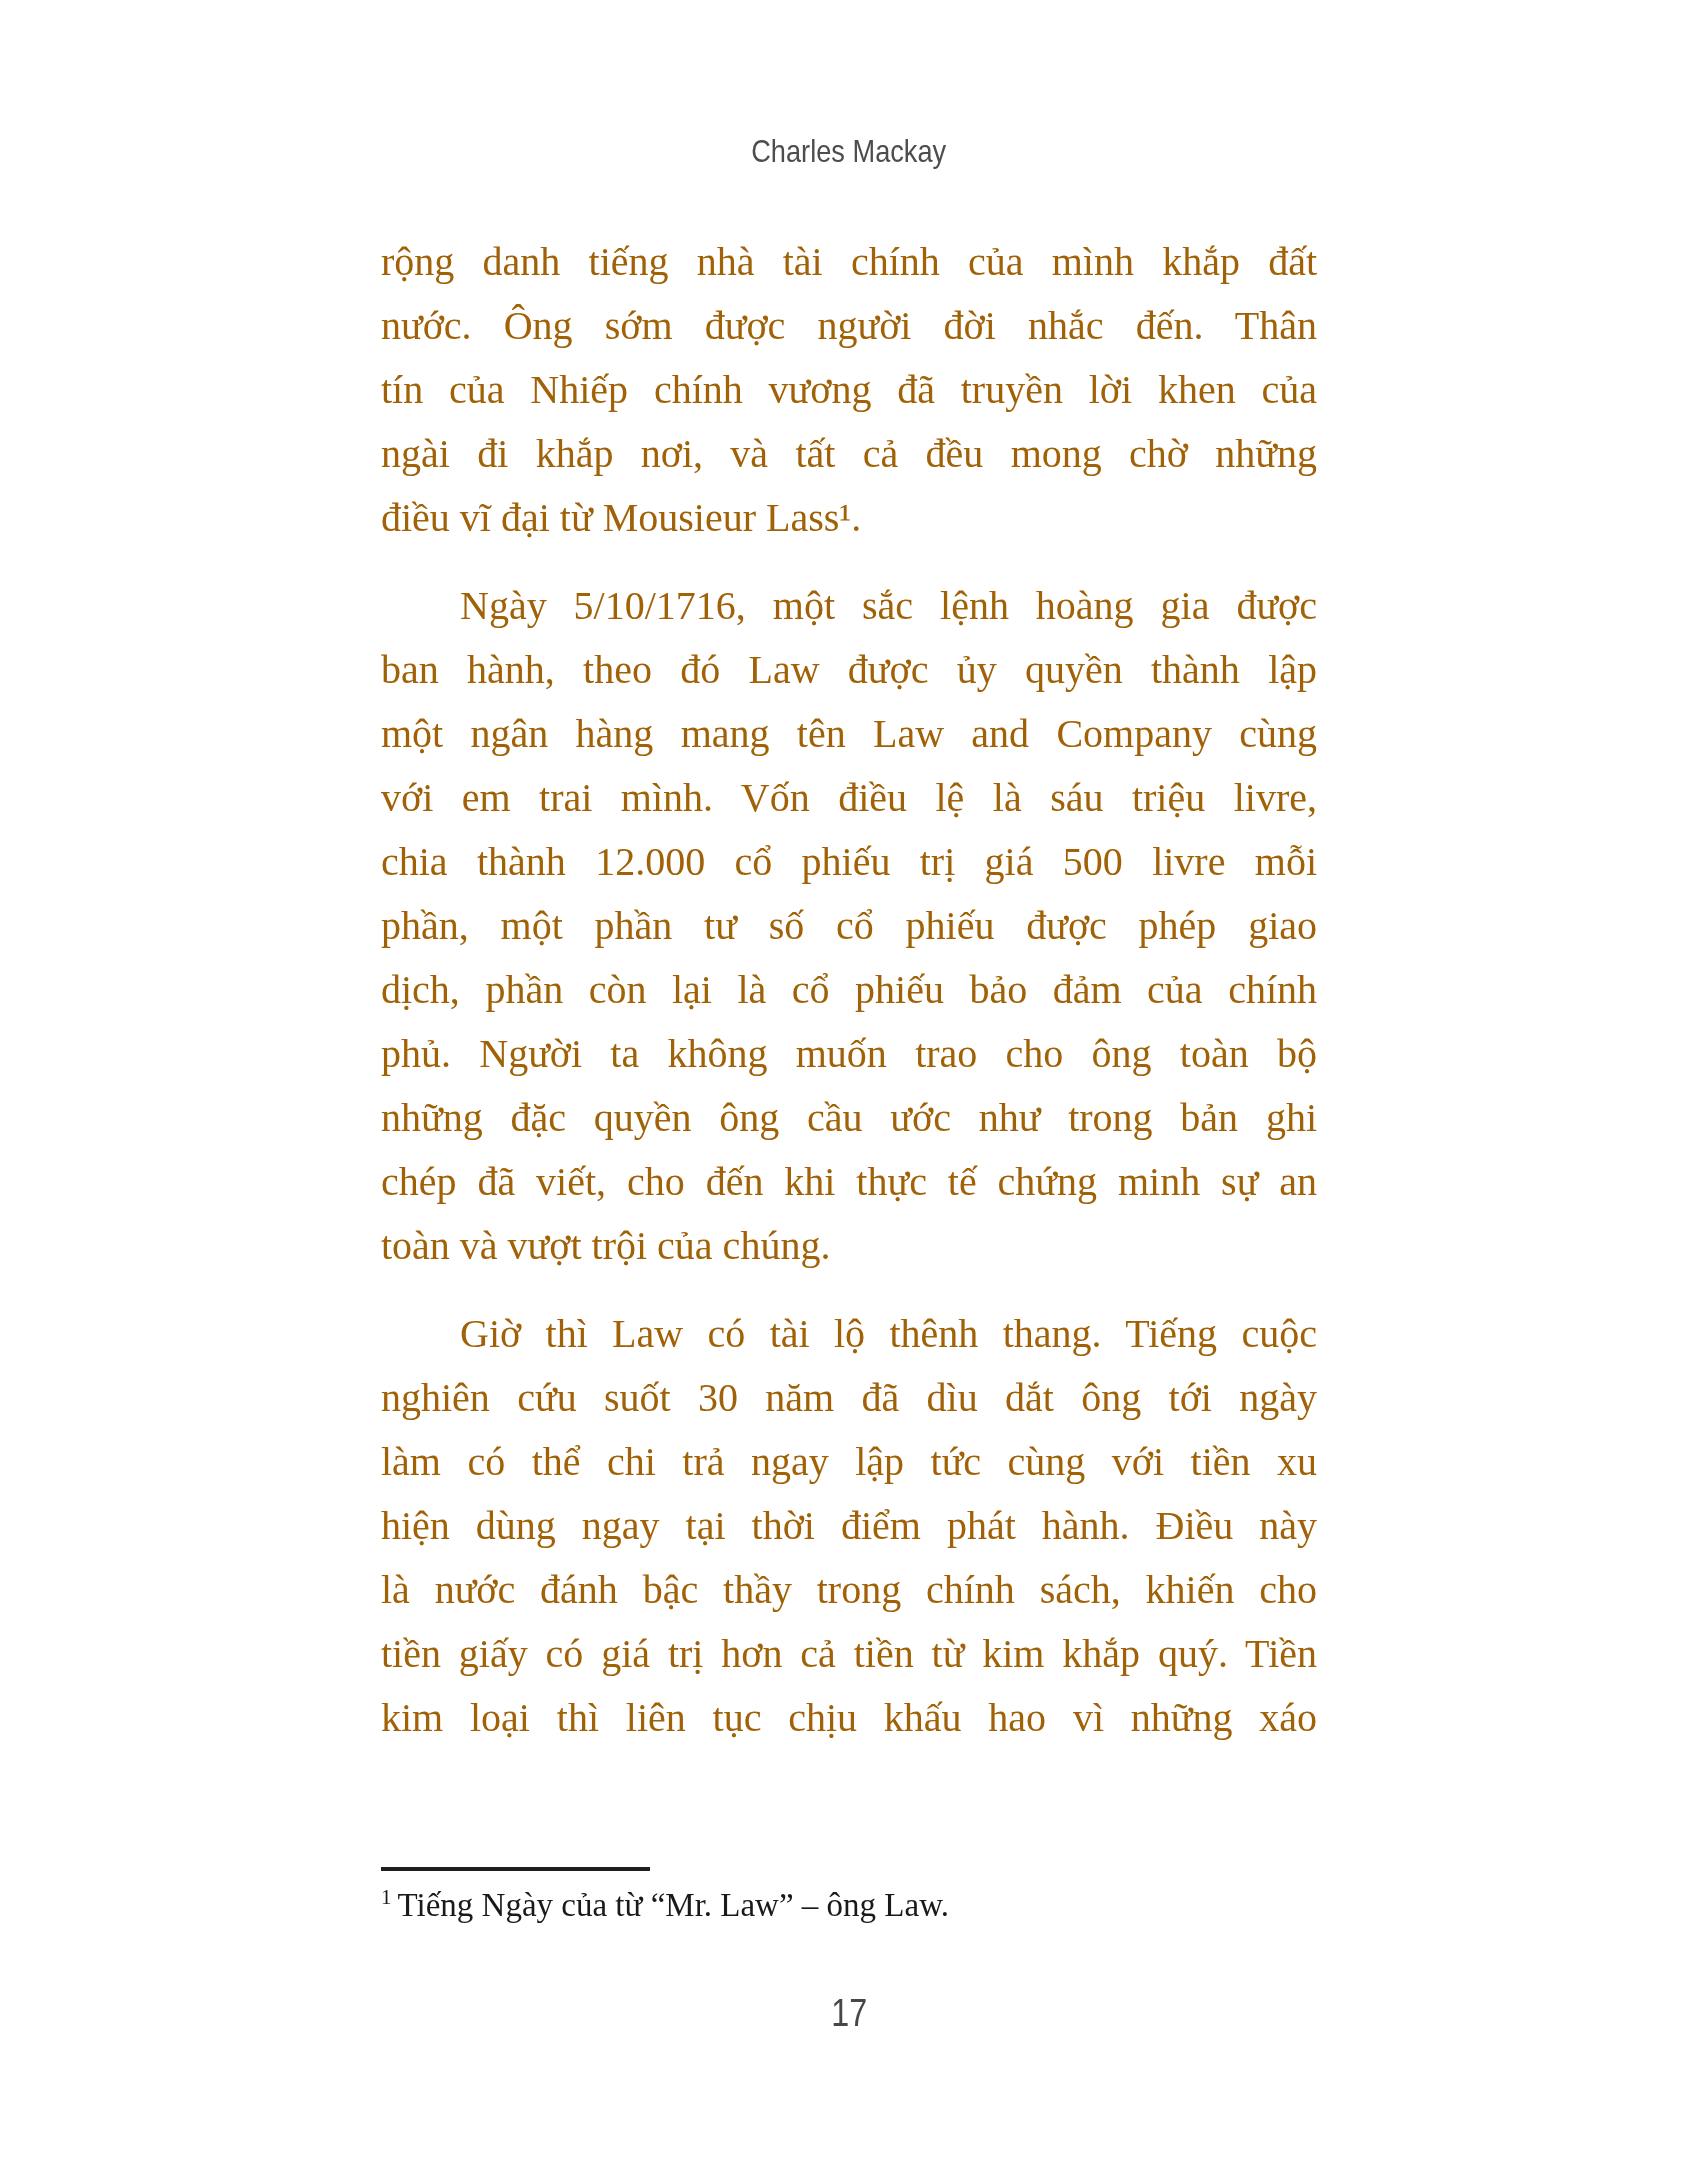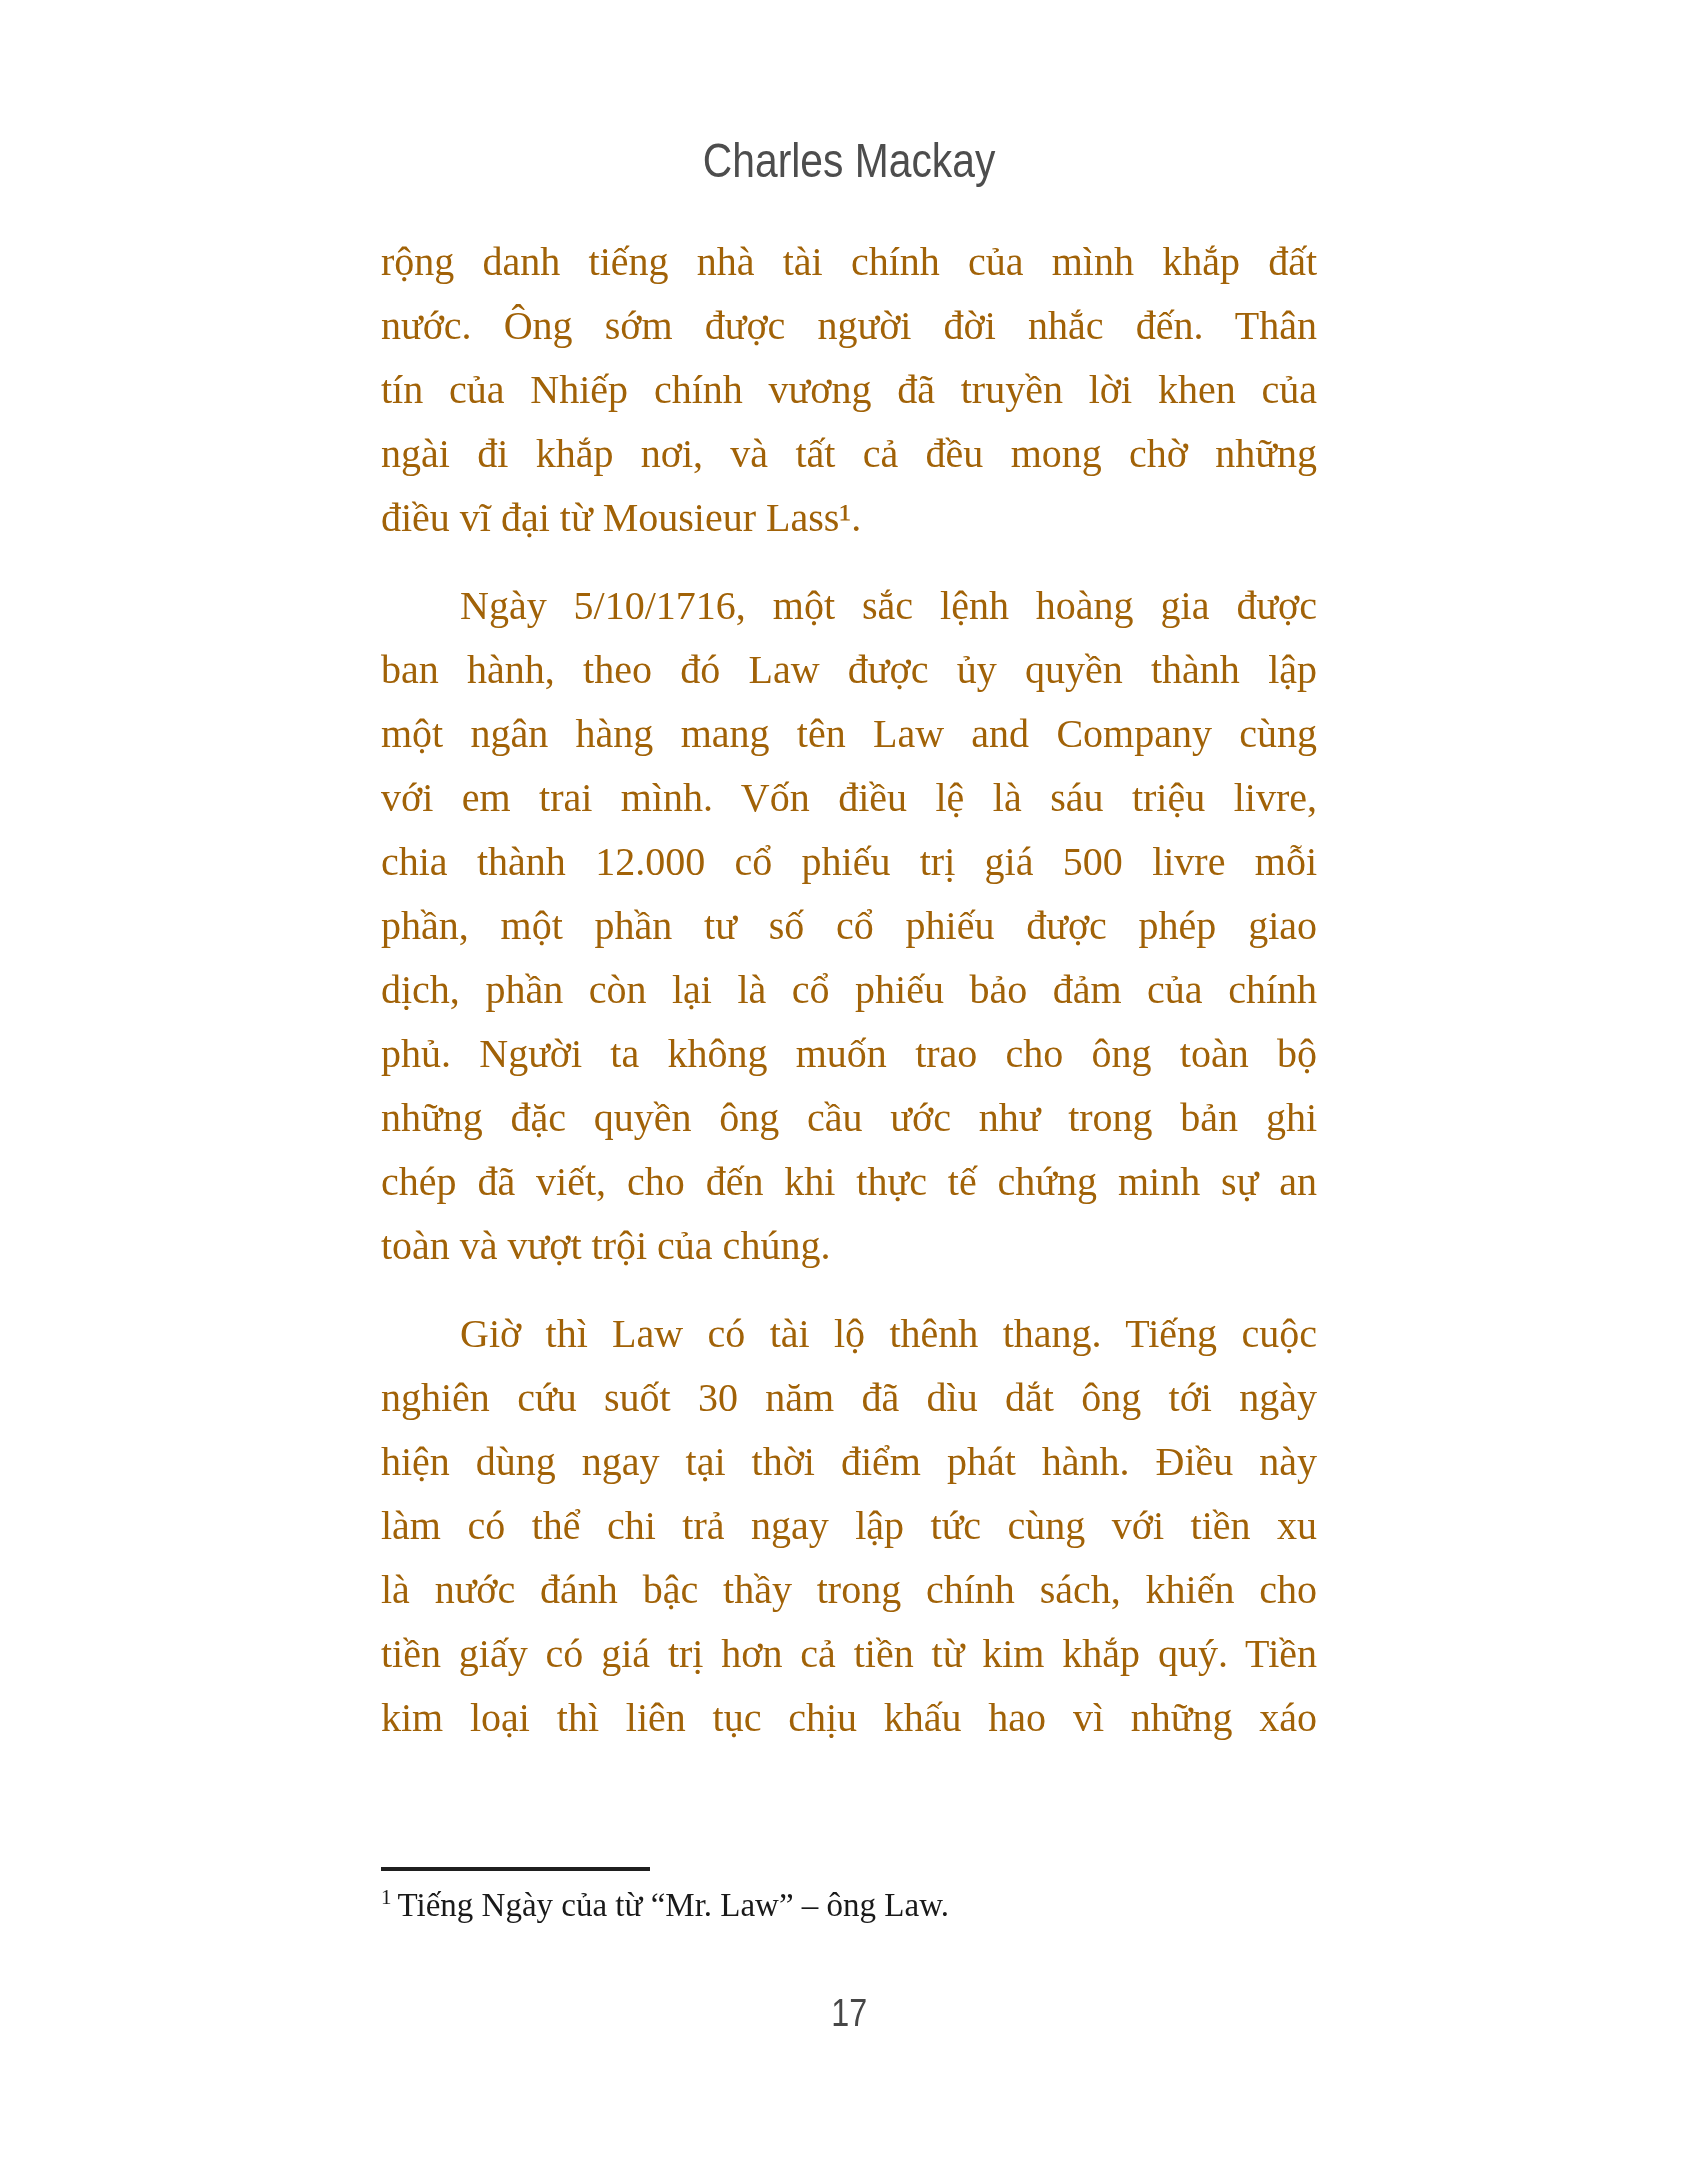--- a/index.html
+++ b/index.html
@@ -13,21 +13,21 @@
     overflow: hidden;
     font-family: "Liberation Serif", serif;
   }
   .running-header {
     position: absolute;
     left: 381px;
     top: 133px;
     width: 936px;
     text-align: center;
     font-family: "Liberation Sans", sans-serif;
-    font-size: 48px;
+    font-size: 32px;
     font-weight: 400;
     color: #4d4d4d;
   }
   .running-header .squeeze {
     display: inline-block;
     transform: scaleX(0.85);
     transform-origin: center;
     letter-spacing: 0px;
   }
   .content {
@@ -113,22 +113,22 @@
         <div class="line">phần, một phần tư số cổ phiếu được phép giao</div>
         <div class="line">dịch, phần còn lại là cổ phiếu bảo đảm của chính</div>
         <div class="line">phủ. Người ta không muốn trao cho ông toàn bộ</div>
         <div class="line">những đặc quyền ông cầu ước như trong bản ghi</div>
         <div class="line">chép đã viết, cho đến khi thực tế chứng minh sự an</div>
         <div class="line flush">toàn và vượt trội của chúng.</div>
       </div>
       <div class="paragraph">
         <div class="line indent">Giờ thì Law có tài lộ thênh thang. Tiếng cuộc</div>
         <div class="line">nghiên cứu suốt 30 năm đã dìu dắt ông tới ngày</div>
+        <div class="line">làm có thể chi trả ngay lập tức cùng với tiền xu</div>
         <div class="line">hiện dùng ngay tại thời điểm phát hành. Điều này</div>
-        <div class="line">làm có thể chi trả ngay lập tức cùng với tiền xu</div>
         <div class="line">là nước đánh bậc thầy trong chính sách, khiến cho</div>
         <div class="line">tiền giấy có giá trị hơn cả tiền từ kim khắp quý. Tiền</div>
         <div class="line">kim loại thì liên tục chịu khấu hao vì những xáo</div>
       </div>
     </div>
 
   <div class="footnote">
     <div class="footnote-rule"></div>
     <div class="footnote-text">
       <sup>1</sup><span>Tiếng Ngày của từ “Mr. Law” – ông Law.</span>

